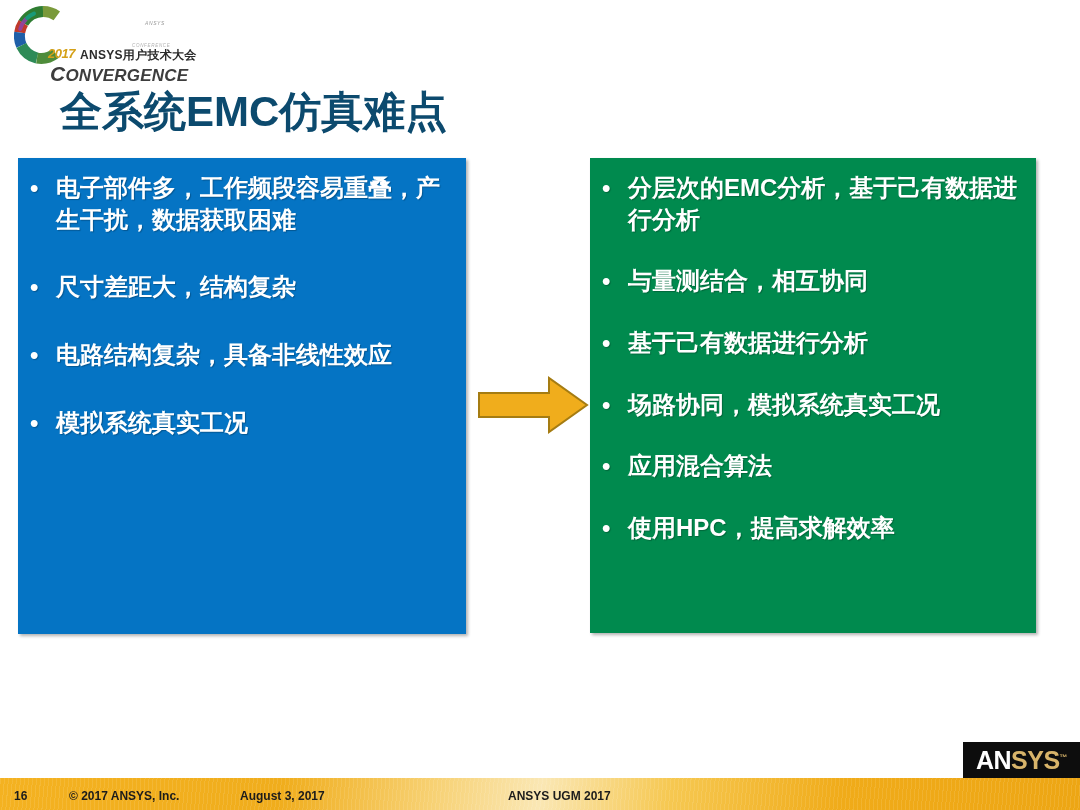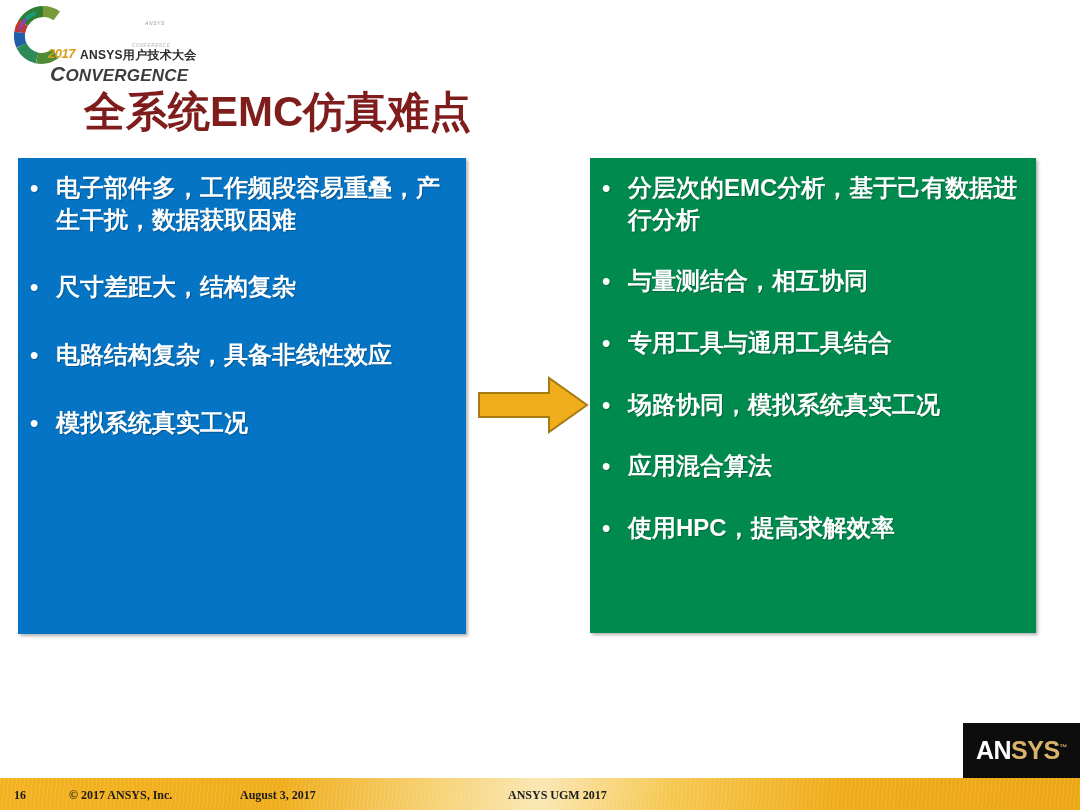--- a/index.html
+++ b/index.html
@@ -86,25 +86,25 @@
     font-size: 12px;
     font-weight: bold;
     color: #2b2b2b;
     white-space: nowrap;
     letter-spacing: .3px;
   }
 
   
   #slide-title {
     position: absolute;
-    left: 84px;
+    left: 60px;
     top: 84px;
     font-size: 42px;
     font-weight: bold;
-    color: #7f1d1d;
+    color: #0c4a6e;
     letter-spacing: 0px;
     white-space: nowrap;
     font-family: "Liberation Sans", "DejaVu Sans", sans-serif;
   }
 
   
   .panel {
     position: absolute;
     box-sizing: border-box;
     padding: 14px 12px 10px 12px;
@@ -193,33 +193,32 @@
     pointer-events: none;
   }
   .footer-text {
     position: absolute;
     bottom: 7px;
     font-size: 12px;
     font-weight: bold;
     color: #1c1c1c;
     white-space: nowrap;
     z-index: 3;
-    font-family: Liberation Serif, serif;
   }
   #footer-page { left: 14px; }
   #footer-copyright { left: 58px; padding-left: 11px; }
   #footer-date { left: 240px; }
   #footer-event { left: 508px; }
 
   #ansys-logo {
     position: absolute;
     right: 0;
     bottom: 32px;
     width: 117px;
-    height: 55px;
+    height: 36px;
     background: #0d0d0d;
     display: flex;
     align-items: center;
     justify-content: center;
     z-index: 4;
   }
   #ansys-logo .logo-text {
     font-size: 25px;
     font-weight: bold;
     letter-spacing: -.5px;
@@ -292,21 +291,21 @@
       <li class="bullet-item">
         <span class="bullet-dot">•</span>
         <span class="bullet-text">分层次的EMC分析，基于己有数据进行分析</span>
       </li>
       <li class="bullet-item">
         <span class="bullet-dot">•</span>
         <span class="bullet-text">与量测结合，相互协同</span>
       </li>
       <li class="bullet-item">
         <span class="bullet-dot">•</span>
-        <span class="bullet-text">专用工具与通用工具结合</span>
+        <span class="bullet-text">基于己有数据进行分析</span>
       </li>
       <li class="bullet-item">
         <span class="bullet-dot">•</span>
         <span class="bullet-text">场路协同，模拟系统真实工况</span>
       </li>
       <li class="bullet-item">
         <span class="bullet-dot">•</span>
         <span class="bullet-text">应用混合算法</span>
       </li>
       <li class="bullet-item">

